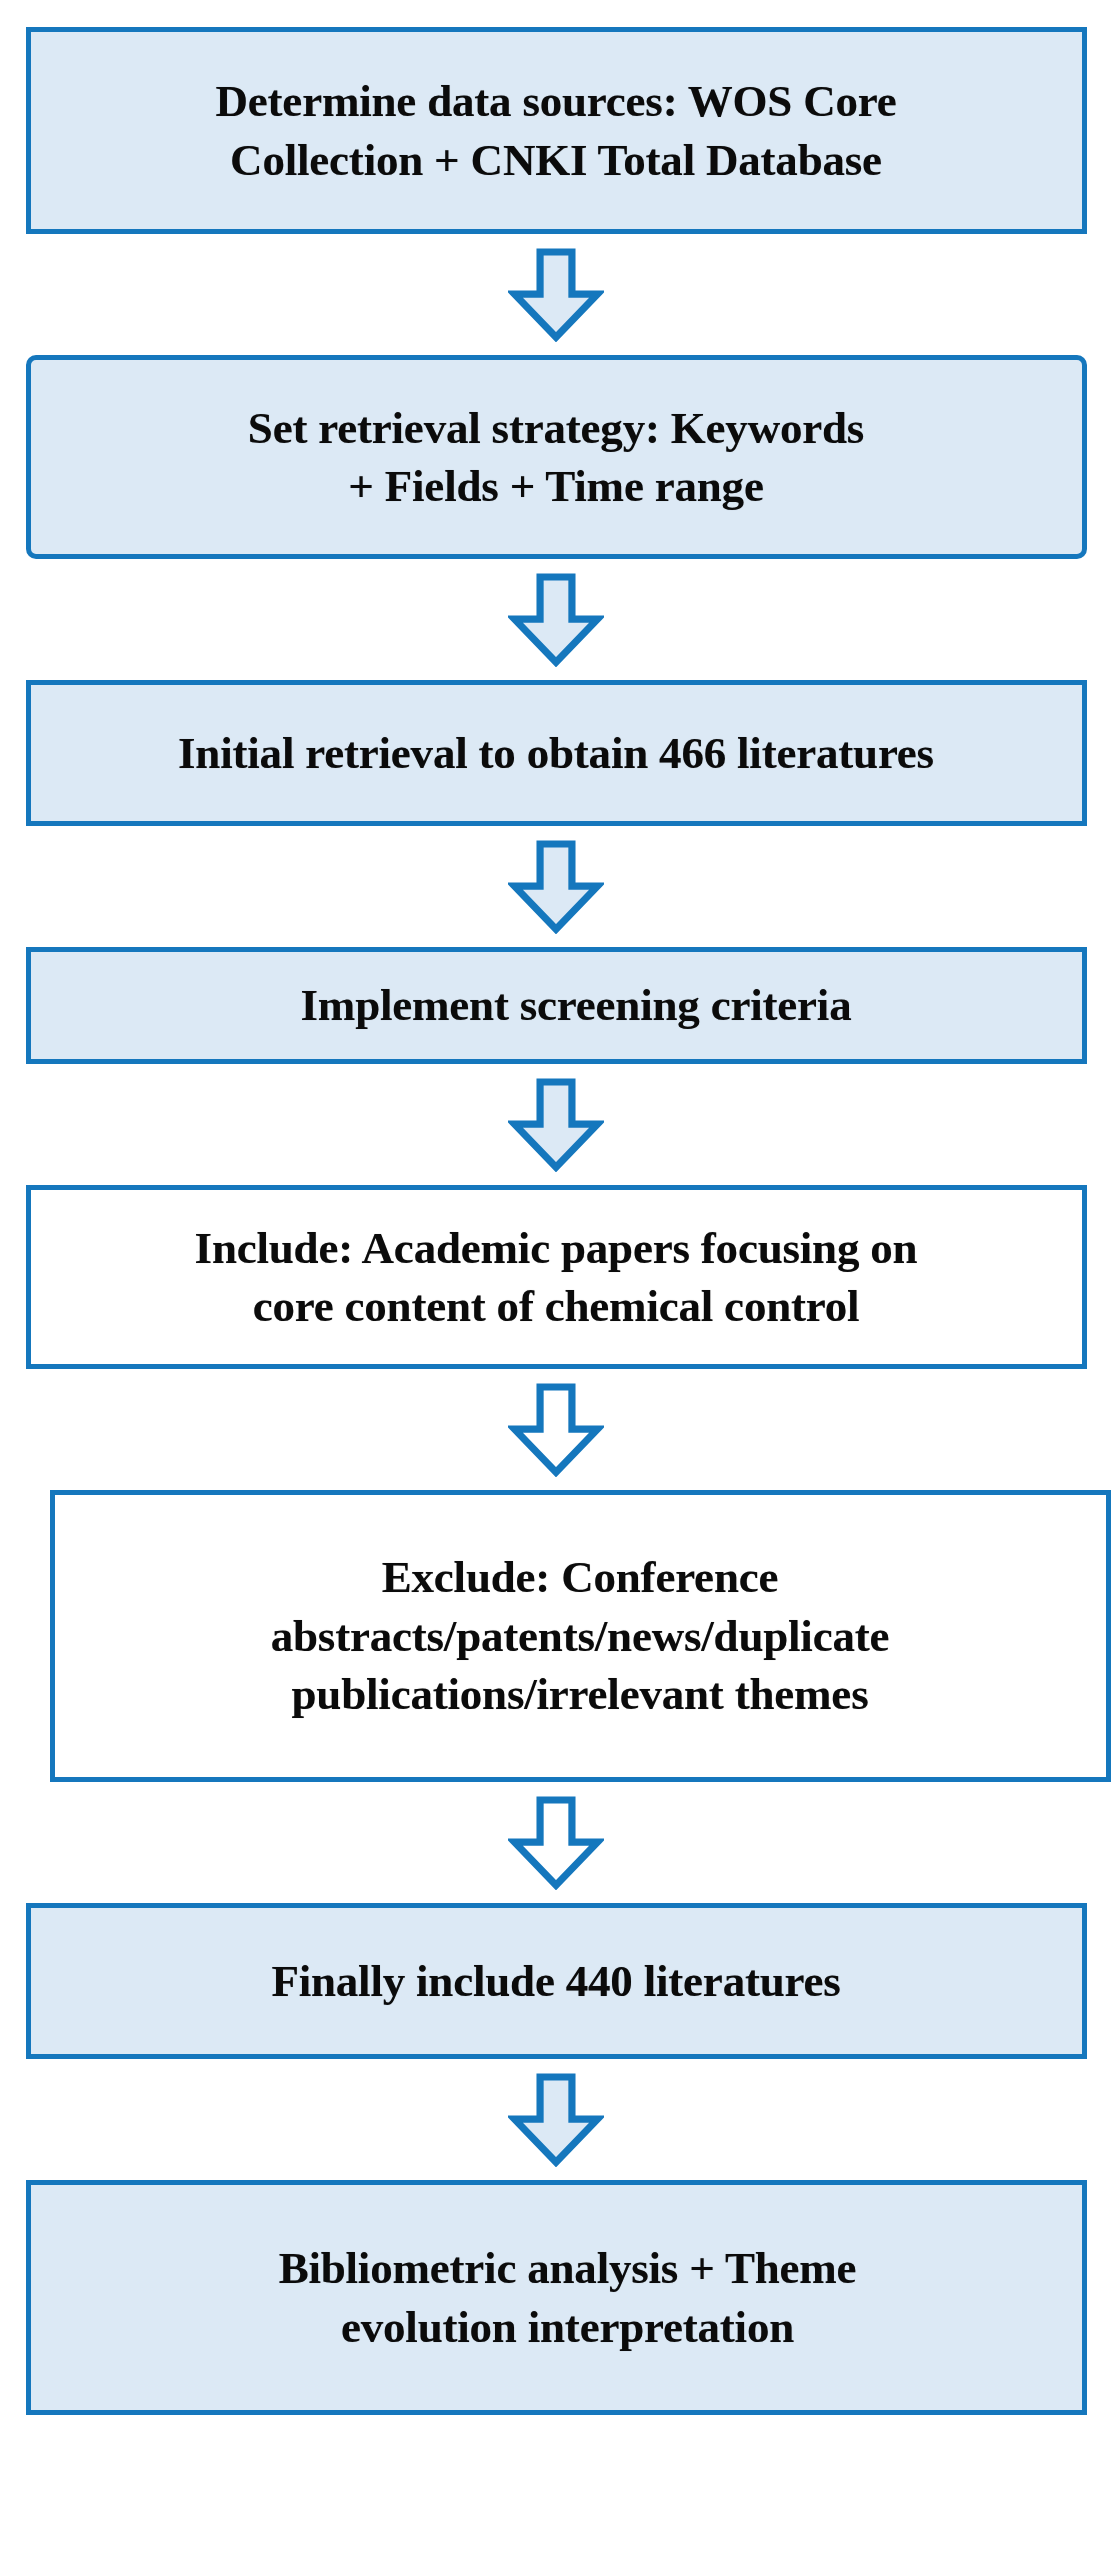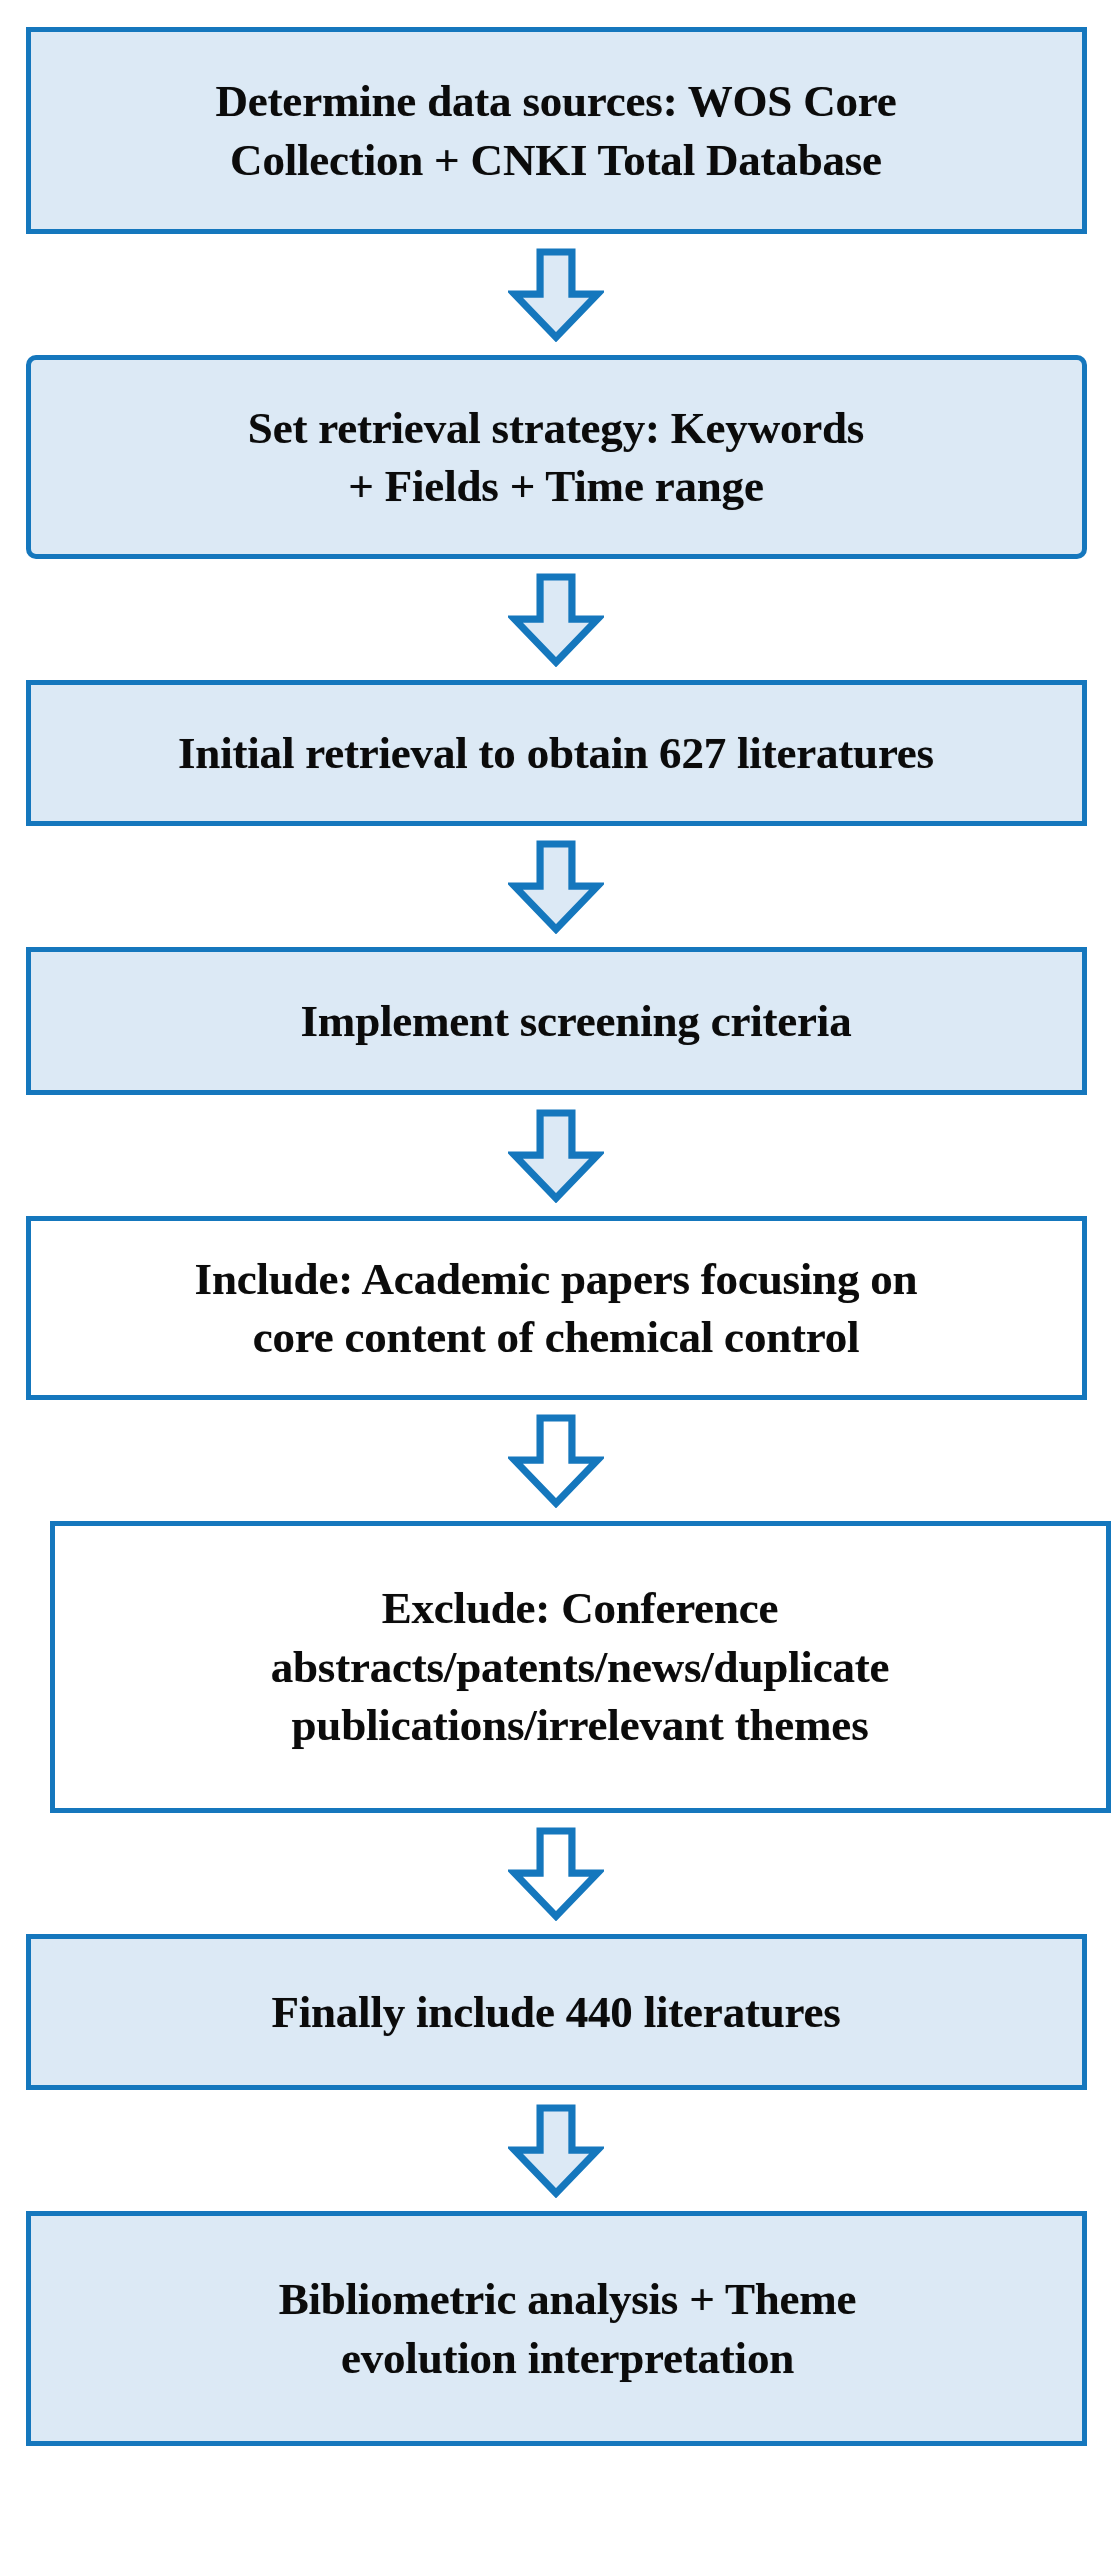--- a/index.html
+++ b/index.html
@@ -52,21 +52,21 @@
     color: #0b0b0b;
     padding: 0 21px;
     text-shadow: 0 0 0.8px rgba(0,0,0,0.35);
     white-space: pre-line;
   }
 
   
   .h-n1 { height: 207px; }
   .h-n2 { height: 204px; border-radius: 10px; }
   .h-n3 { height: 146px; }
-  .h-n4 { height: 148px; padding-left: 40px; }
+  .h-n4 { height: 117px; padding-left: 40px; }
   .h-n5 { height: 184px; }
   .h-n6 { height: 292px; margin-left: 48px; }
   .h-n7 { height: 156px; }
   .h-n8 { height: 235px; padding-left: 23px; }
 
   
   .connector {
     flex: none;
     display: flex;
     align-items: center;
@@ -102,21 +102,21 @@
 
     <div class="connector">
       <span>
         <svg width="96" height="94" viewBox="0 0 120 118" aria-hidden="true">
           <polygon points="40,5 80,5 80,58 112,58 60,112 8,58 40,58" fill="#dce9f5" stroke="#1577bd" stroke-width="9" stroke-linejoin="miter"></polygon>
         </svg>
       </span>
     </div>
 
     <div class="node filled h-n3">
-      <span class="node-text">Initial retrieval to obtain 627 literatures</span>
+      <span class="node-text">Initial retrieval to obtain 466 literatures</span>
     </div>
 
     <div class="connector">
       <span>
         <svg width="96" height="94" viewBox="0 0 120 118" aria-hidden="true">
           <polygon points="40,5 80,5 80,58 112,58 60,112 8,58 40,58" fill="#dce9f5" stroke="#1577bd" stroke-width="9" stroke-linejoin="miter"></polygon>
         </svg>
       </span>
     </div>
 

